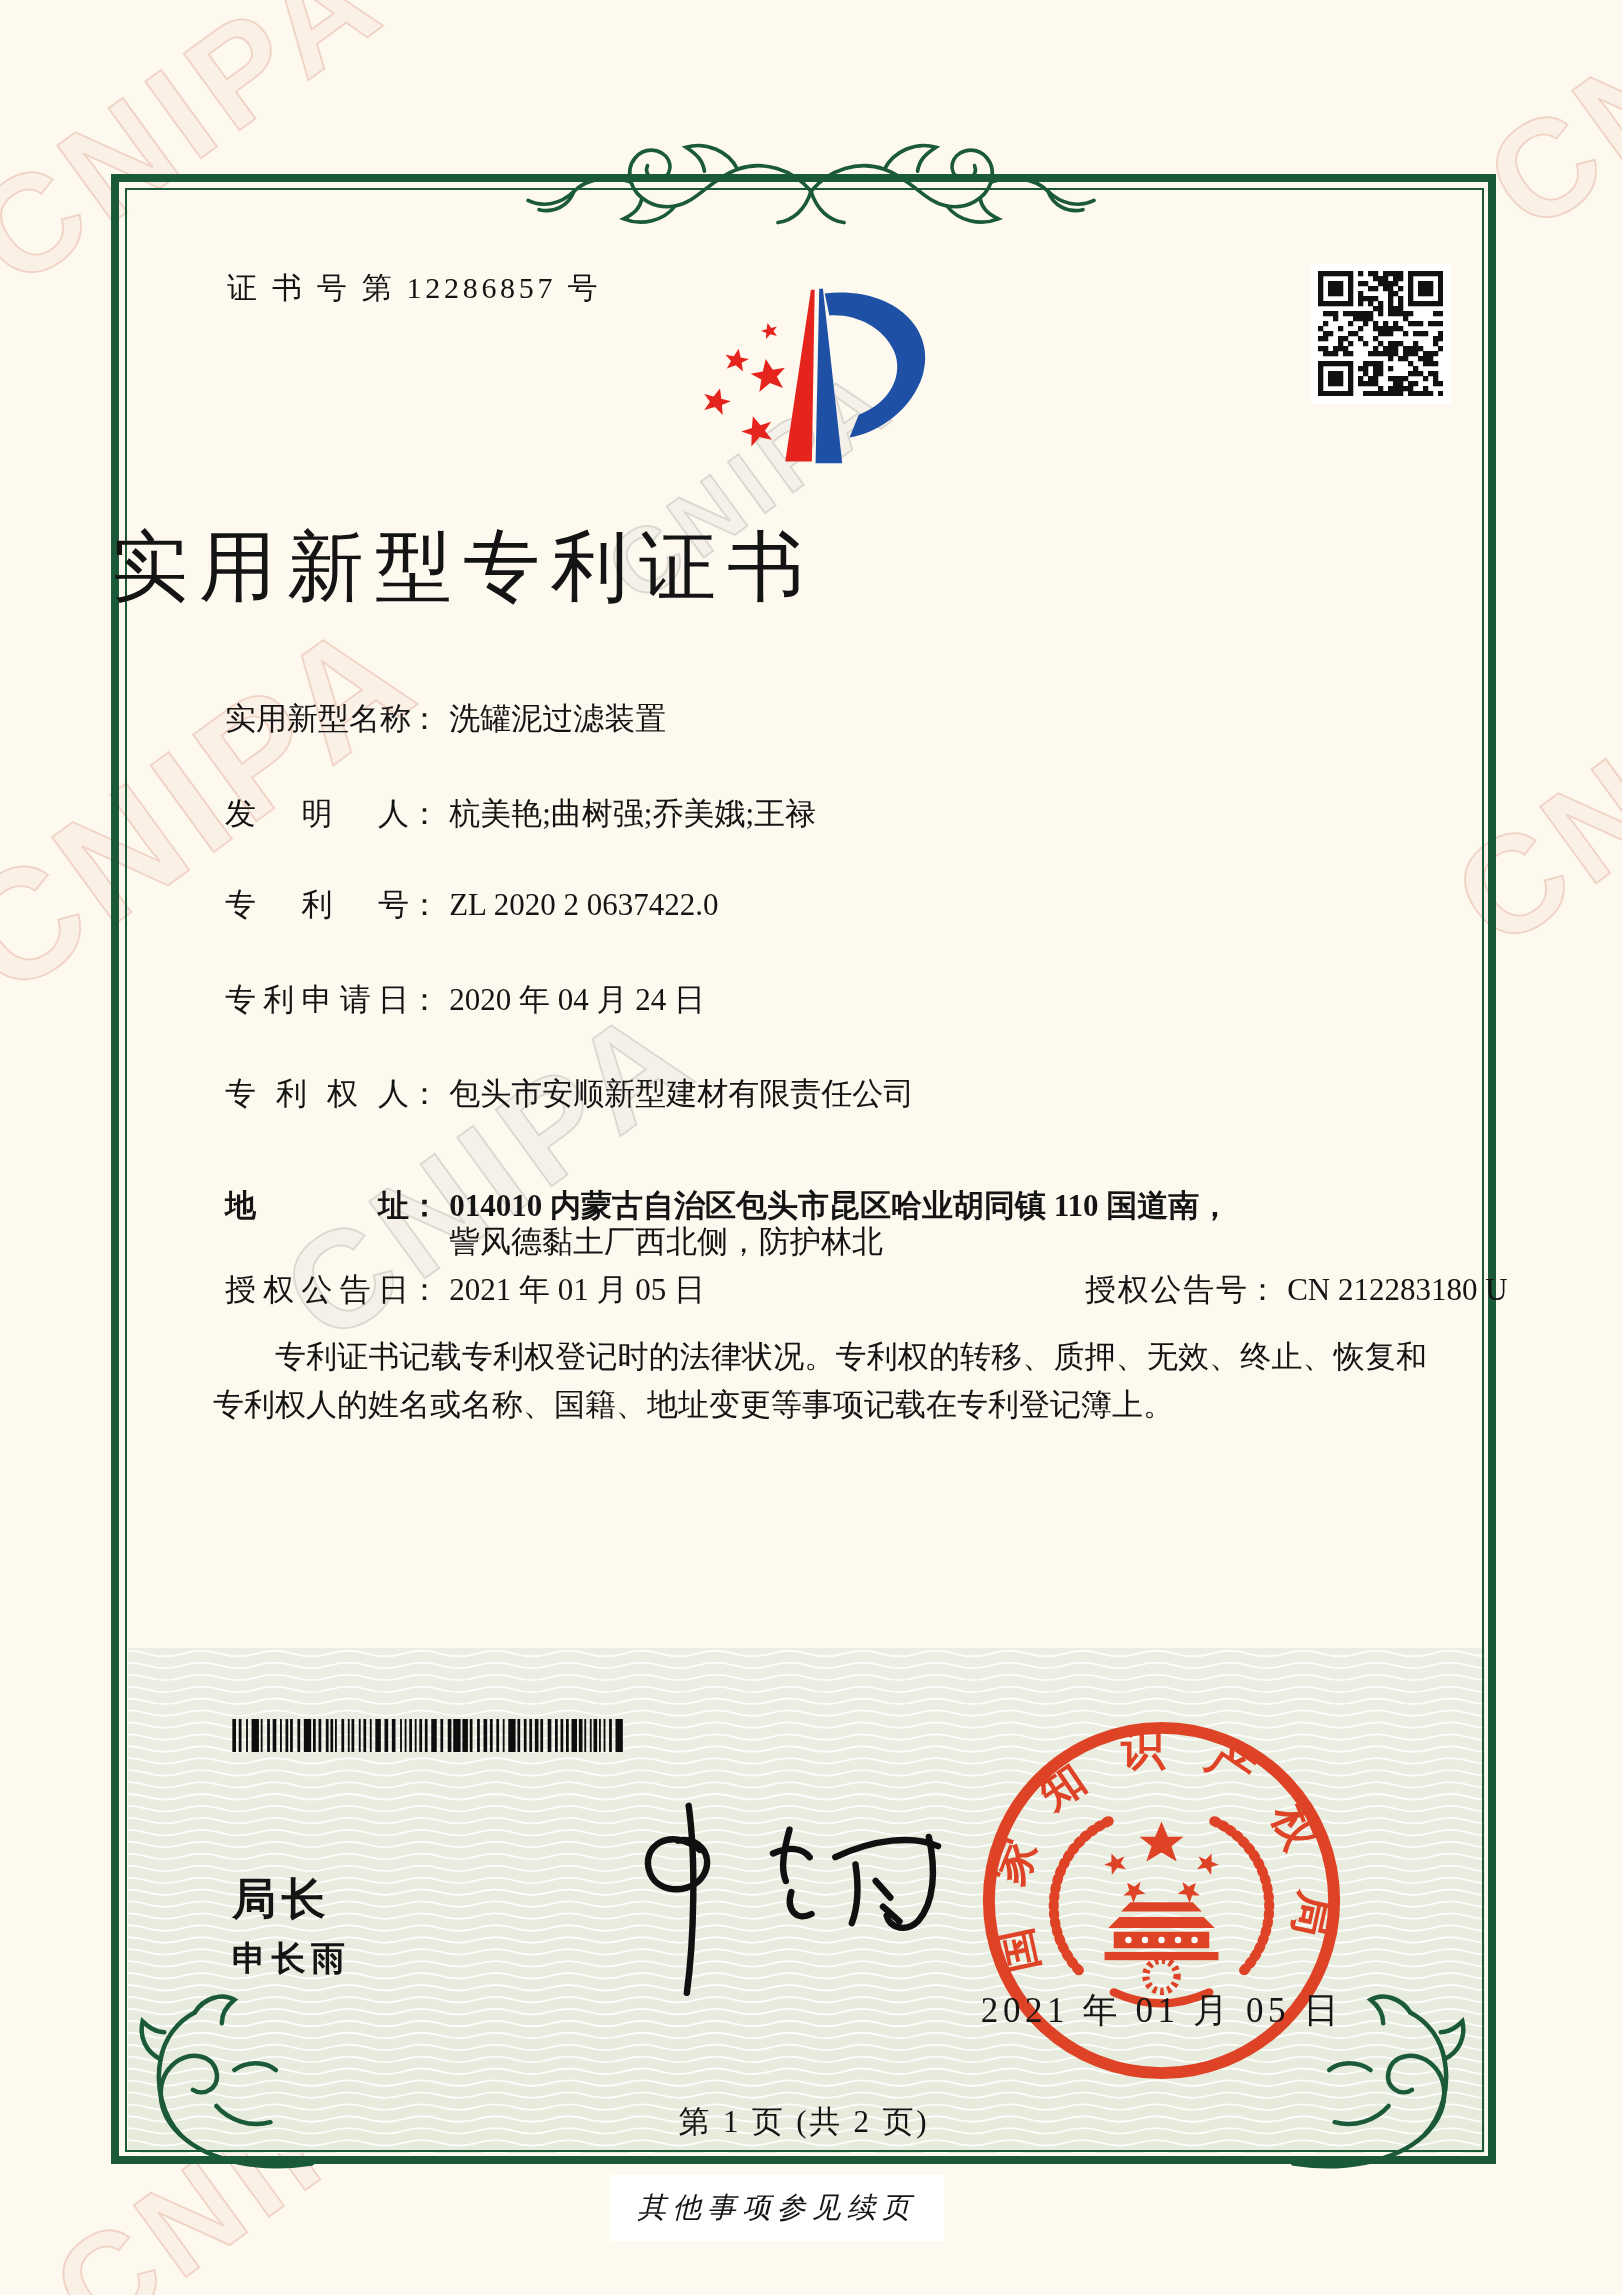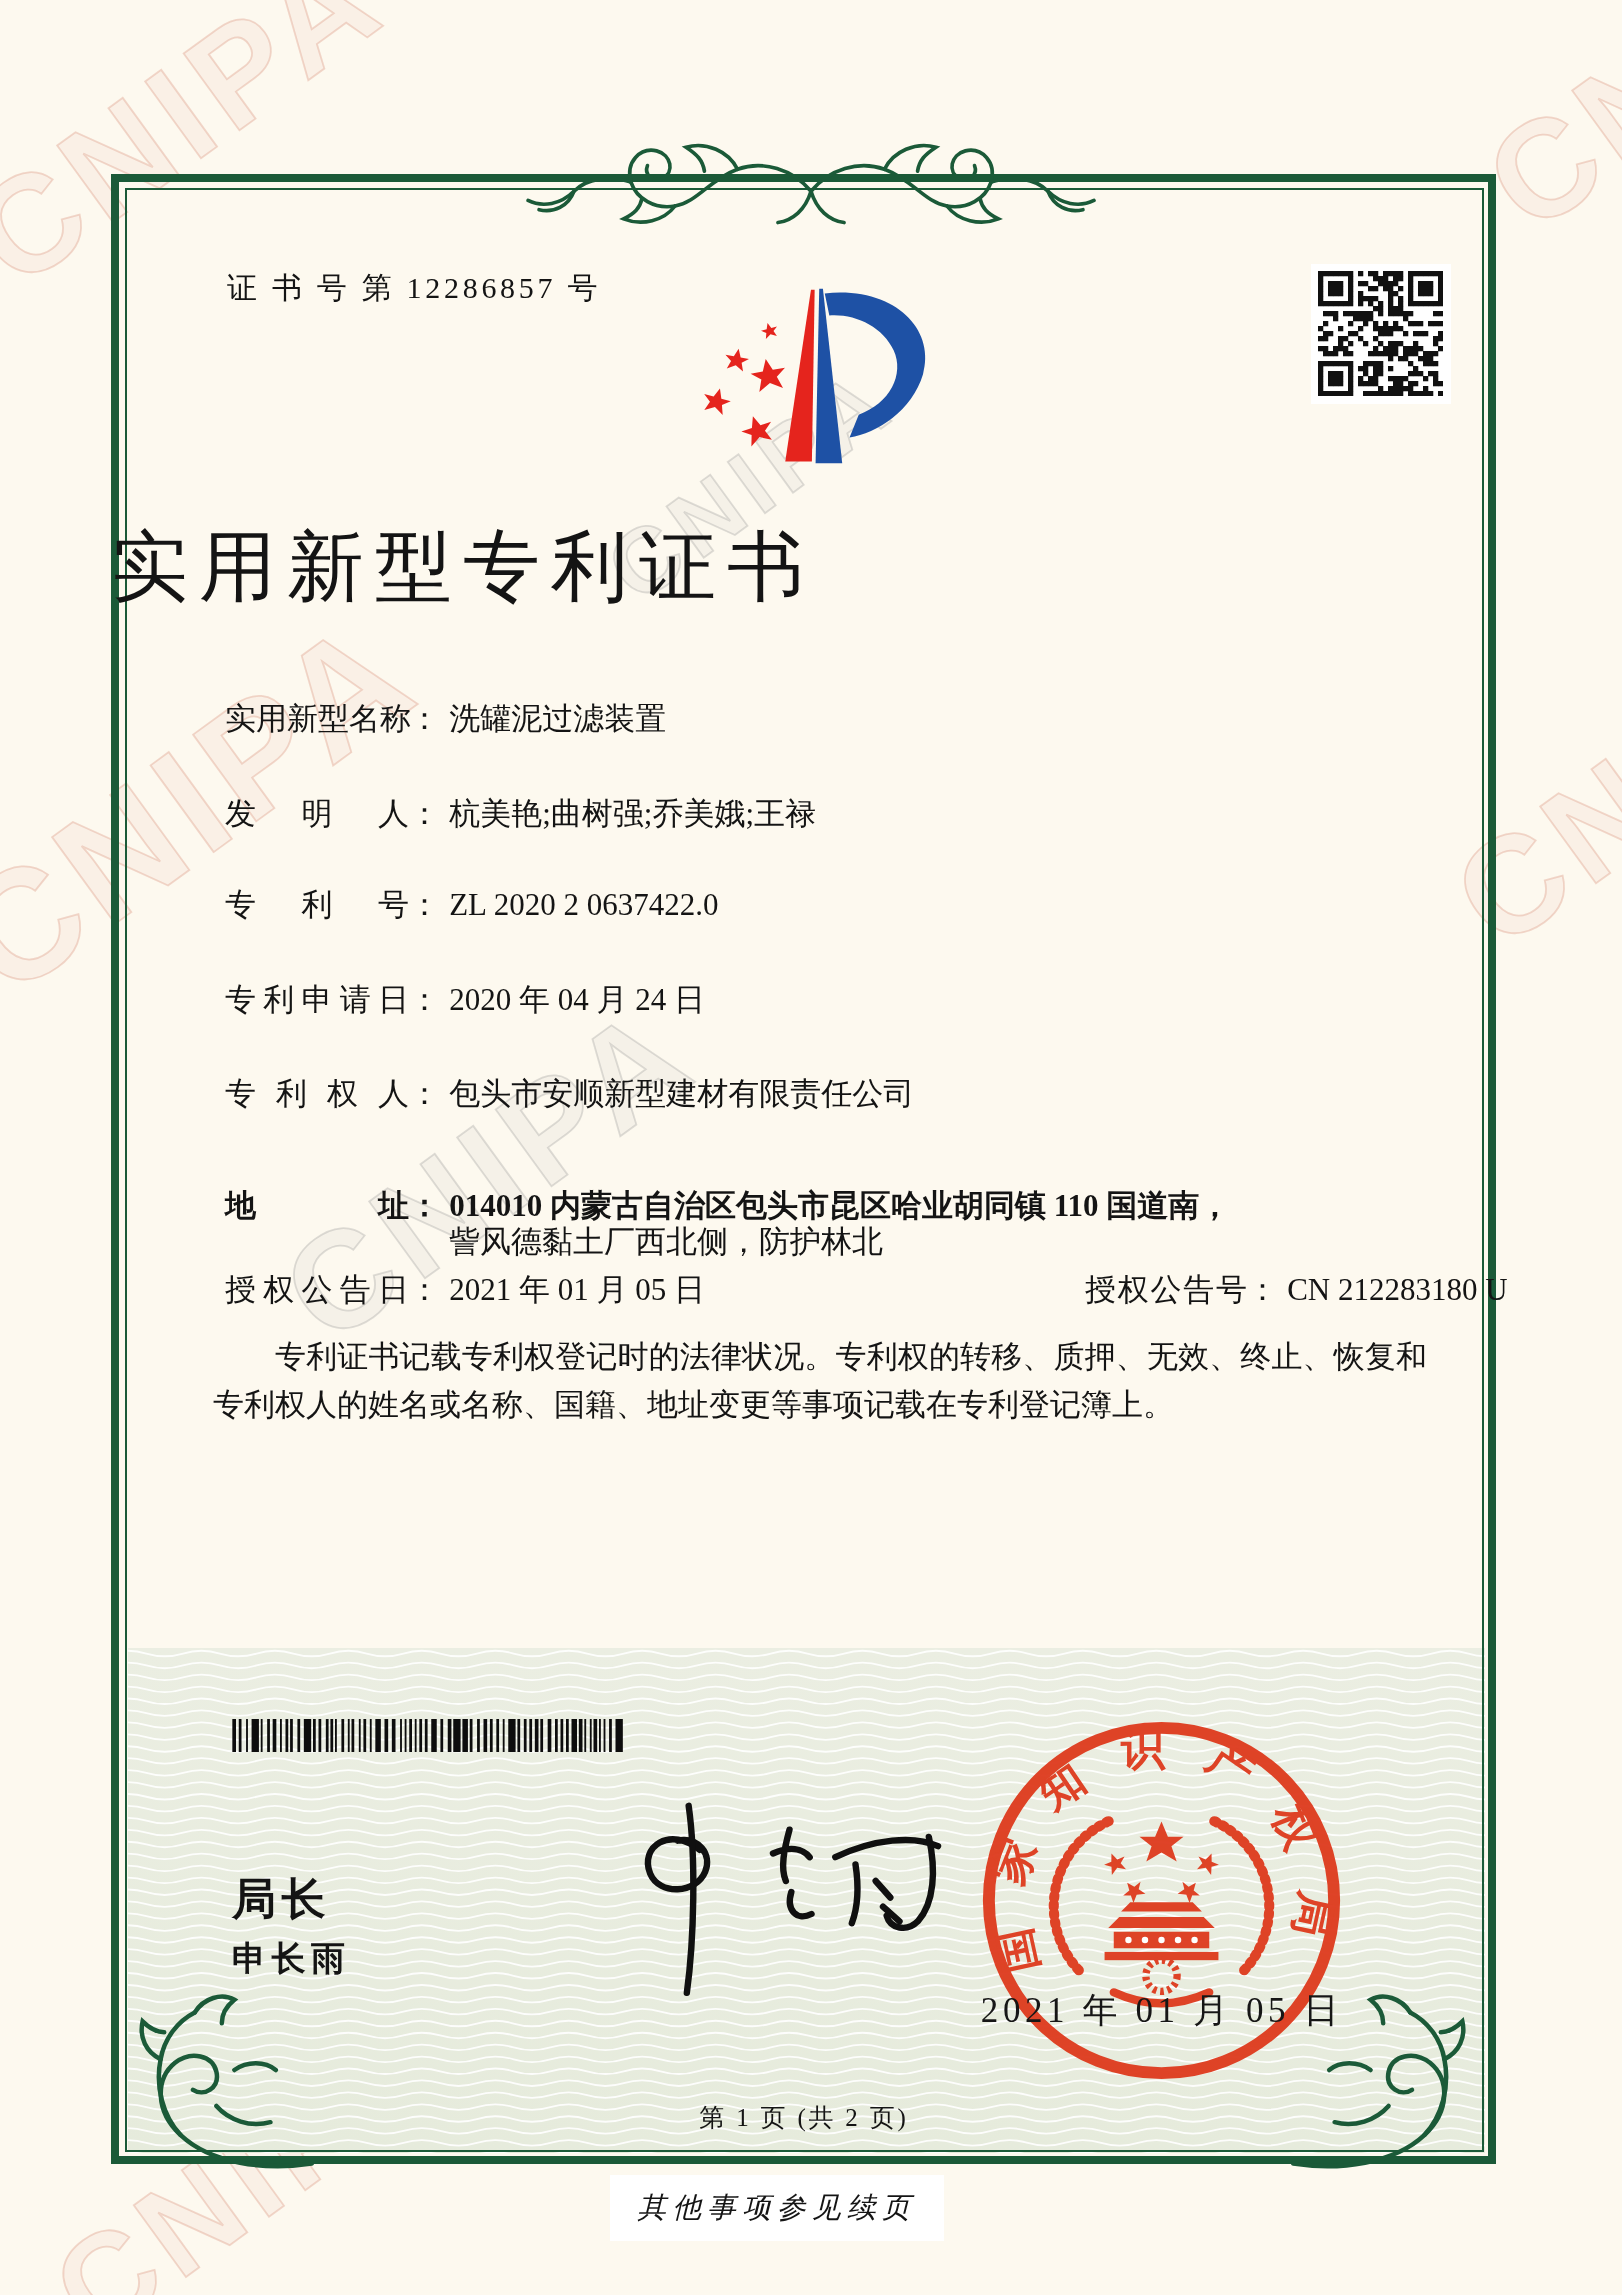--- a/index.html
+++ b/index.html
@@ -68,21 +68,21 @@
   .offname{left:232px;top:1936px;font-size:34px;font-weight:bold;z-index:5;
            font-family:"Liberation Sans","DejaVu Sans",sans-serif;letter-spacing:5.5px;}
   .sig{left:560px;top:1793px;z-index:6;}
 
   
   .seal{left:976px;top:1715px;z-index:5;opacity:.95;}
   .sealdate{left:946px;top:1987px;width:432px;text-align:center;font-size:35px;
             letter-spacing:4.6px;color:#161616;z-index:6;white-space:nowrap;}
 
   
-  .pageinfo{left:111px;top:2101px;width:1386px;text-align:center;font-size:25px;
+  .pageinfo{left:111px;top:2101px;width:1386px;text-align:center;font-size:31px;
             letter-spacing:2.8px;z-index:5;}
   .note{left:610px;top:2175px;background:#fff;padding:13.8px 27.5px;font-size:28.5px;
         letter-spacing:6.4px;z-index:5;white-space:nowrap;font-style:italic;}
 </style>
 </head>
 <body>
 
 <div class="wm wm1">CNIPA</div>
 <div class="wm wm2">CNIPA</div>
 <div class="wm wm3">CNIPA</div>

